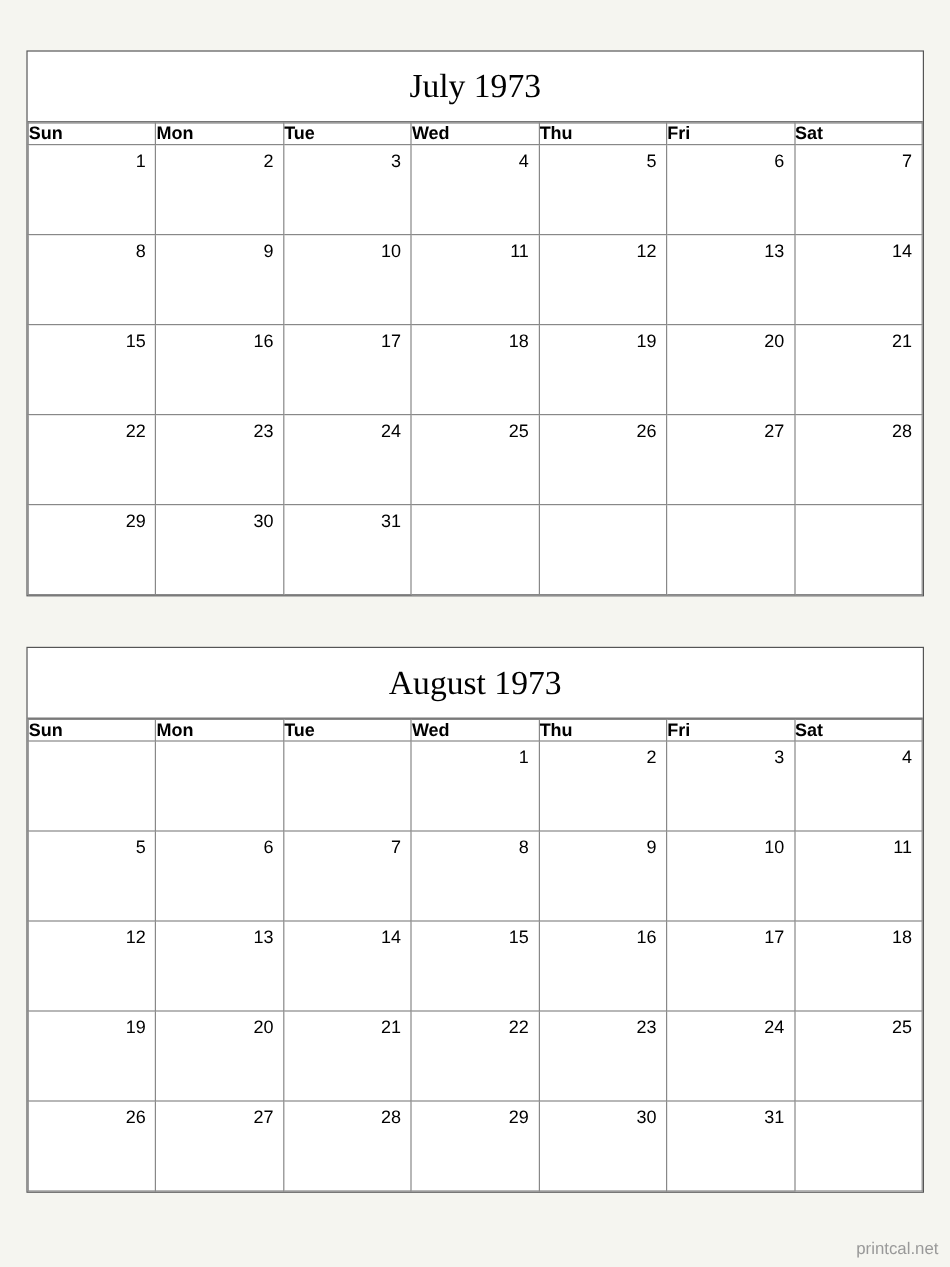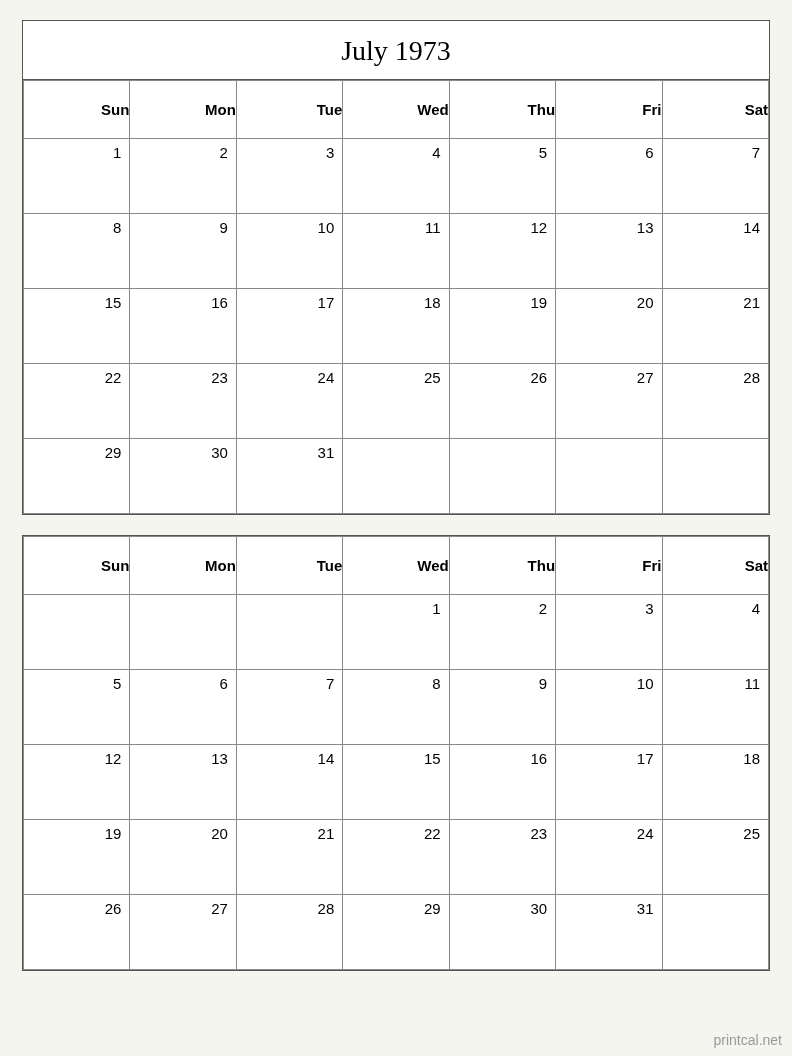--- a/index.html
+++ b/index.html
@@ -11,38 +11,39 @@
       display: flex;
       flex-direction: column;
       align-items: center;
       padding: 20px;
       gap: 20px;
     }
     .calendar {
       width: 748px;
       border: 1.5px solid #555;
       background: #fff;
+      margin-top: 22px;
     }
     .calendar-title {
       text-align: center;
       font-size: 28px;
       font-family: Georgia, serif;
       padding: 14px 0 12px;
       border-bottom: 1.5px solid #555;
     }
     .calendar-grid {
       width: 100%;
       border-collapse: collapse;
     }
     .calendar-grid th {
       border: 1px solid #888;
-      text-align: right;
+      text-align: left;
       font-size: 15px;
       font-weight: bold;
-      padding: 20px 0;
+      padding: 0 0;
       width: calc(100% / 7);
     }
     .calendar-grid td {
       border: 1px solid #888;
       vertical-align: top;
       height: 75px;
       padding: 5px 8px 0 0;
       text-align: right;
       font-size: 15px;
     }
@@ -118,20 +119,21 @@
           <td class="empty"></td>
           <td class="empty"></td>
           <td class="empty"></td>
           <td class="empty"></td>
         </tr>
       </tbody>
   </table>
 </div>
 
 <div class="calendar">
+  <div class="calendar-title">August 1973</div>
   <table class="calendar-grid">
     <thead>
       <tr>
         <th>Sun</th>
         <th>Mon</th>
         <th>Tue</th>
         <th>Wed</th>
         <th>Thu</th>
         <th>Fri</th>
         <th>Sat</th>

